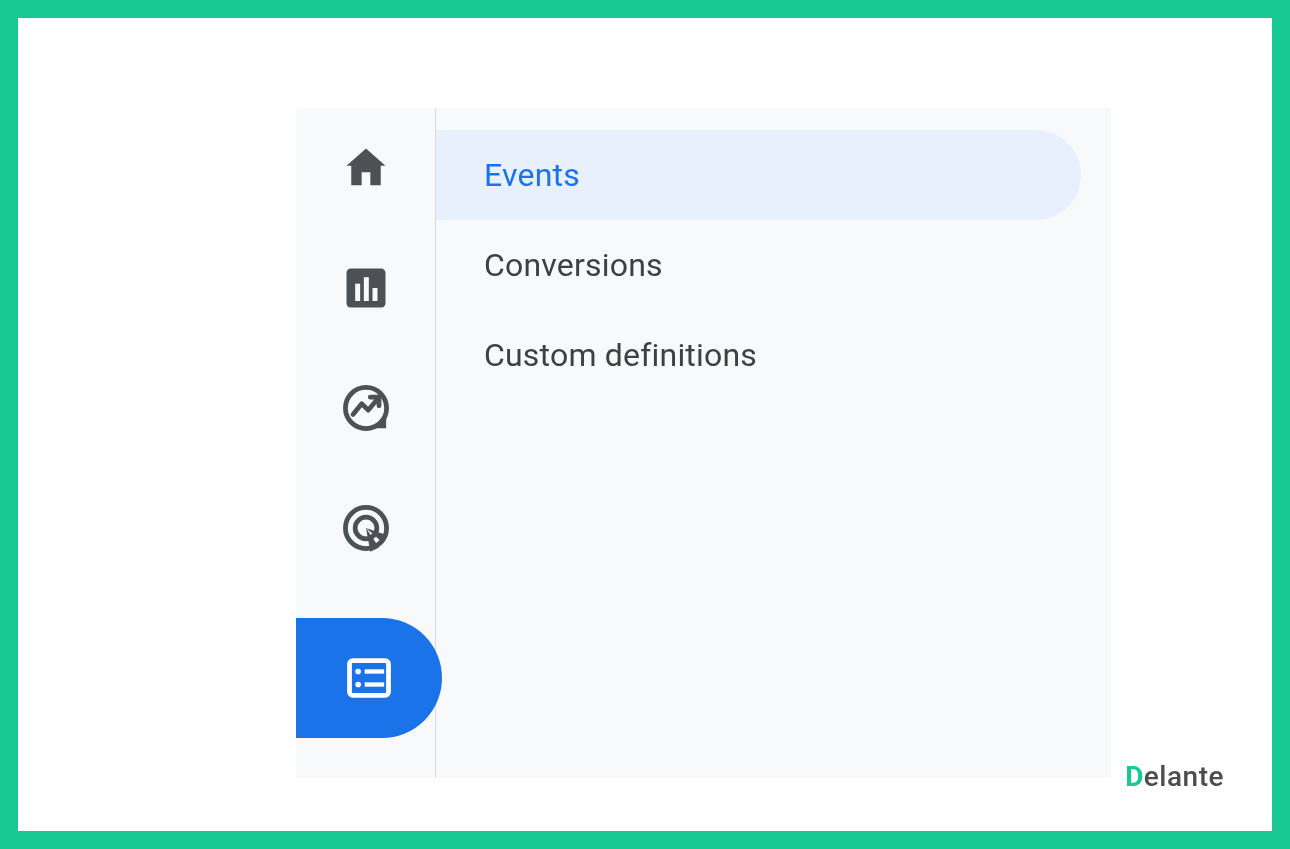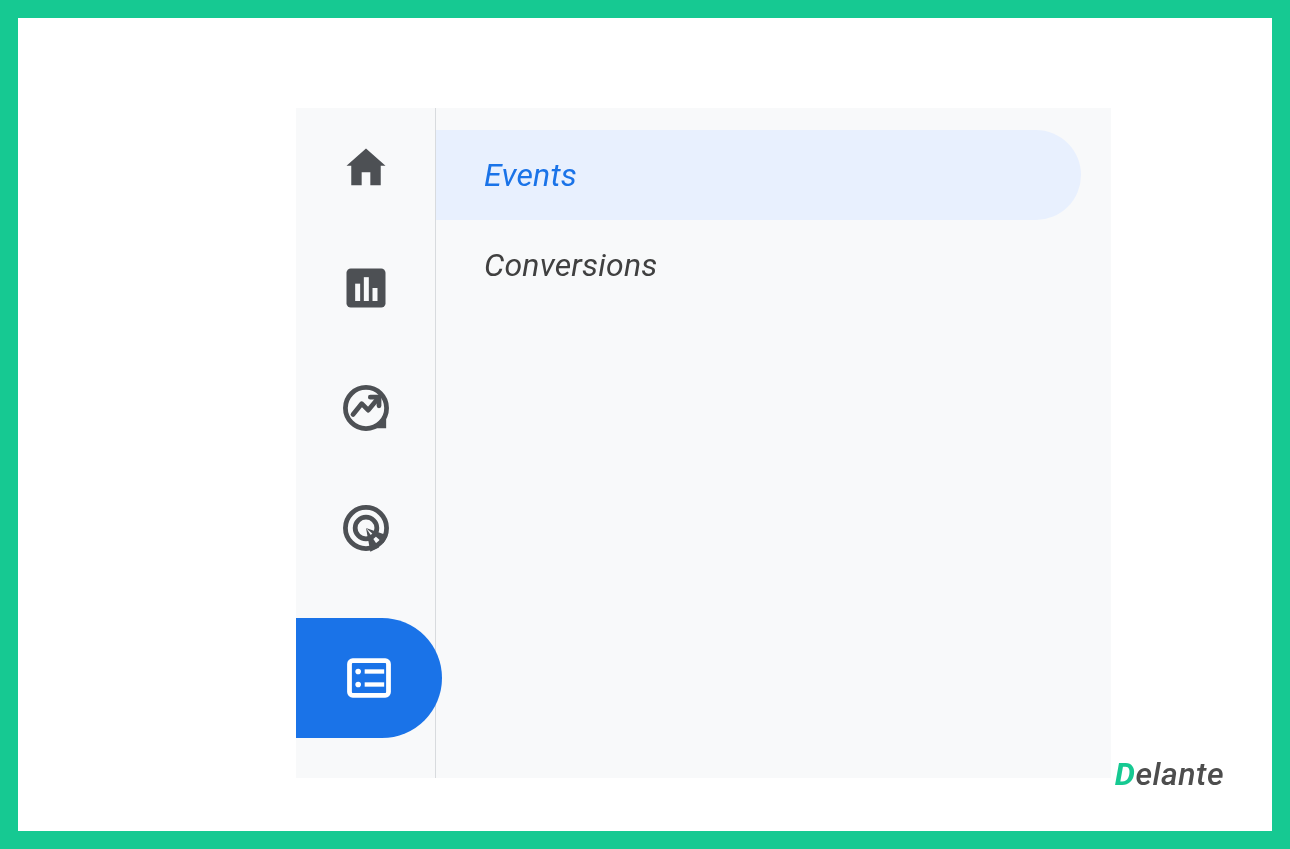--- a/index.html
+++ b/index.html
@@ -9,21 +9,20 @@
     width: 1290px;
     height: 849px;
     position: relative;
     overflow: hidden;
   }
   .outer-frame {
     position: absolute;
     top: 0; left: 0; right: 0; bottom: 0;
     border: 18px solid #16c992;
     background: #ffffff;
-    font-style: italic;
   }
   .app-panel {
     position: absolute;
     top: 90px;
     left: 278px;
     width: 815px;
     height: 670px;
     background: #f8f9fa;
     display: flex;
     flex-direction: row;
@@ -79,21 +78,21 @@
     background: #e8f0fe;
     color: #1a73e8;
     border-radius: 0 60px 60px 0;
     margin-right: 30px;
   }
 
   .brand {
     position: absolute;
     right: 48px;
     bottom: 38px;
-    font-size: 32px;
+    font-size: 28px;
     font-weight: 500;
     color: #4d4d4d;
     letter-spacing: 0.5px;
   }
   .brand .d {
     color: #16c992;
     font-weight: 700;
   }
 </style>
 </head>
@@ -150,20 +149,23 @@
 
     </div>
 
     <div class="submenu">
       <div class="submenu-item active">
         <span>Events</span>
       </div>
       <div class="submenu-item">
         <span>Conversions</span>
       </div>
+      <div class="submenu-item">
+        <span>Custom definitions</span>
+      </div>
     </div>
 
   </div>
 
   <div class="brand">
     <span class="d">D</span><span>elante</span>
   </div>
 
 </div>
 

